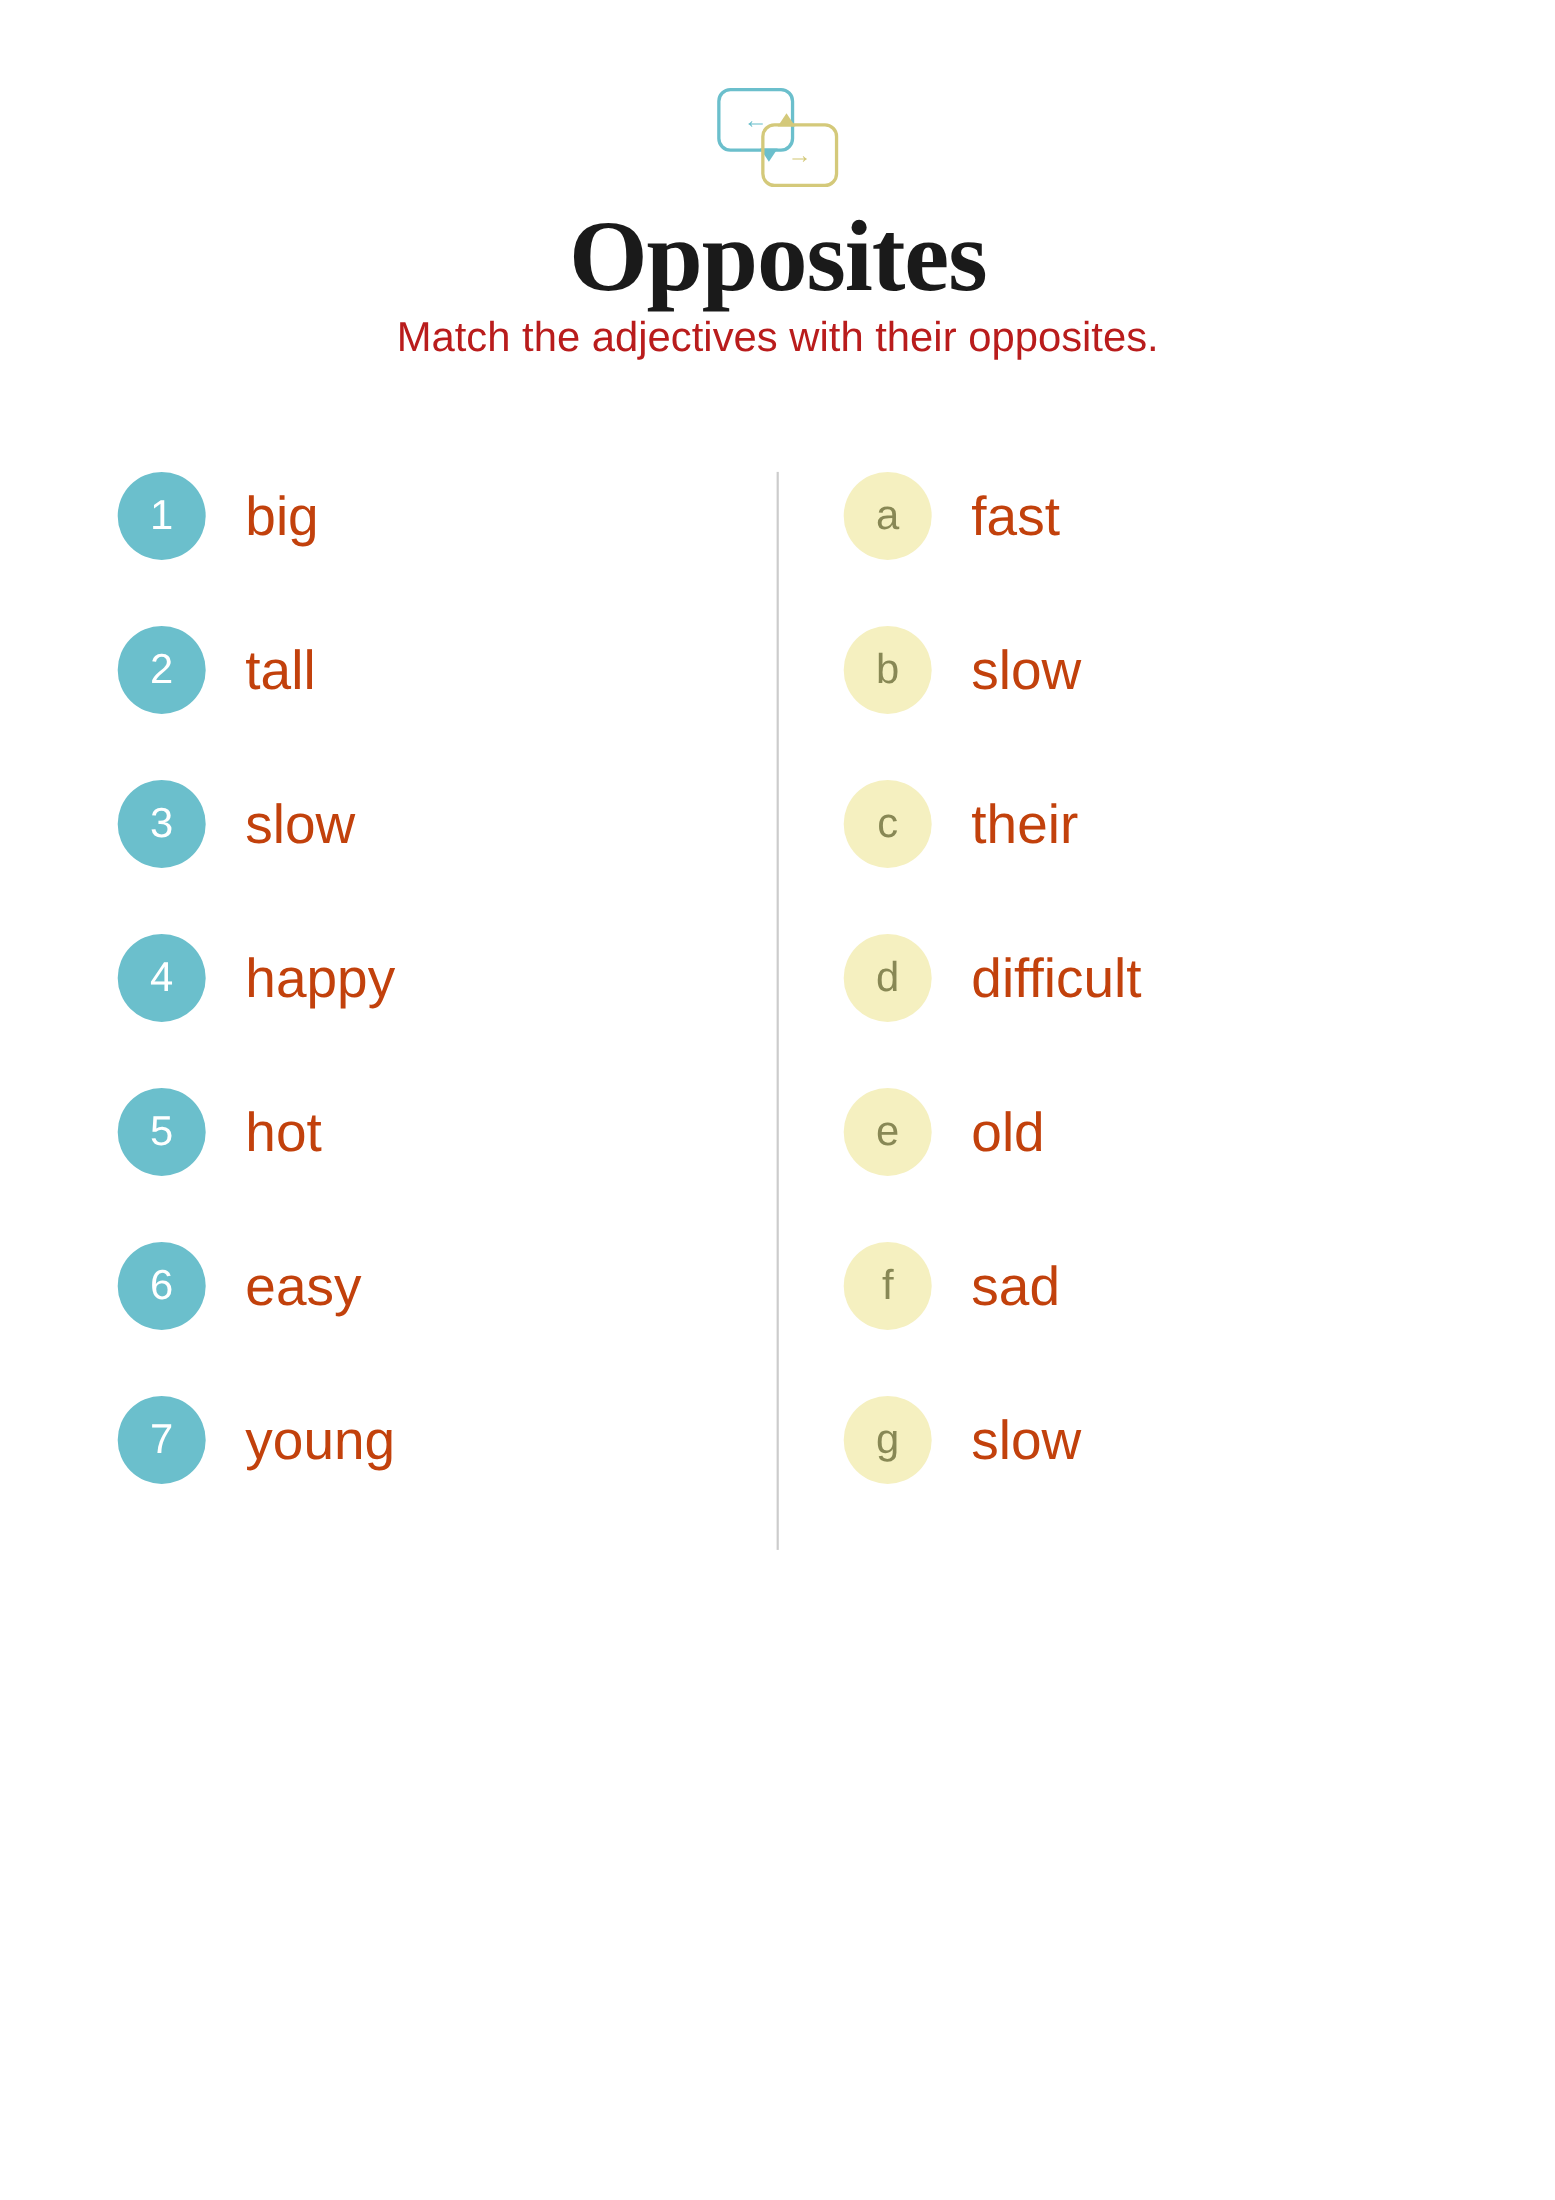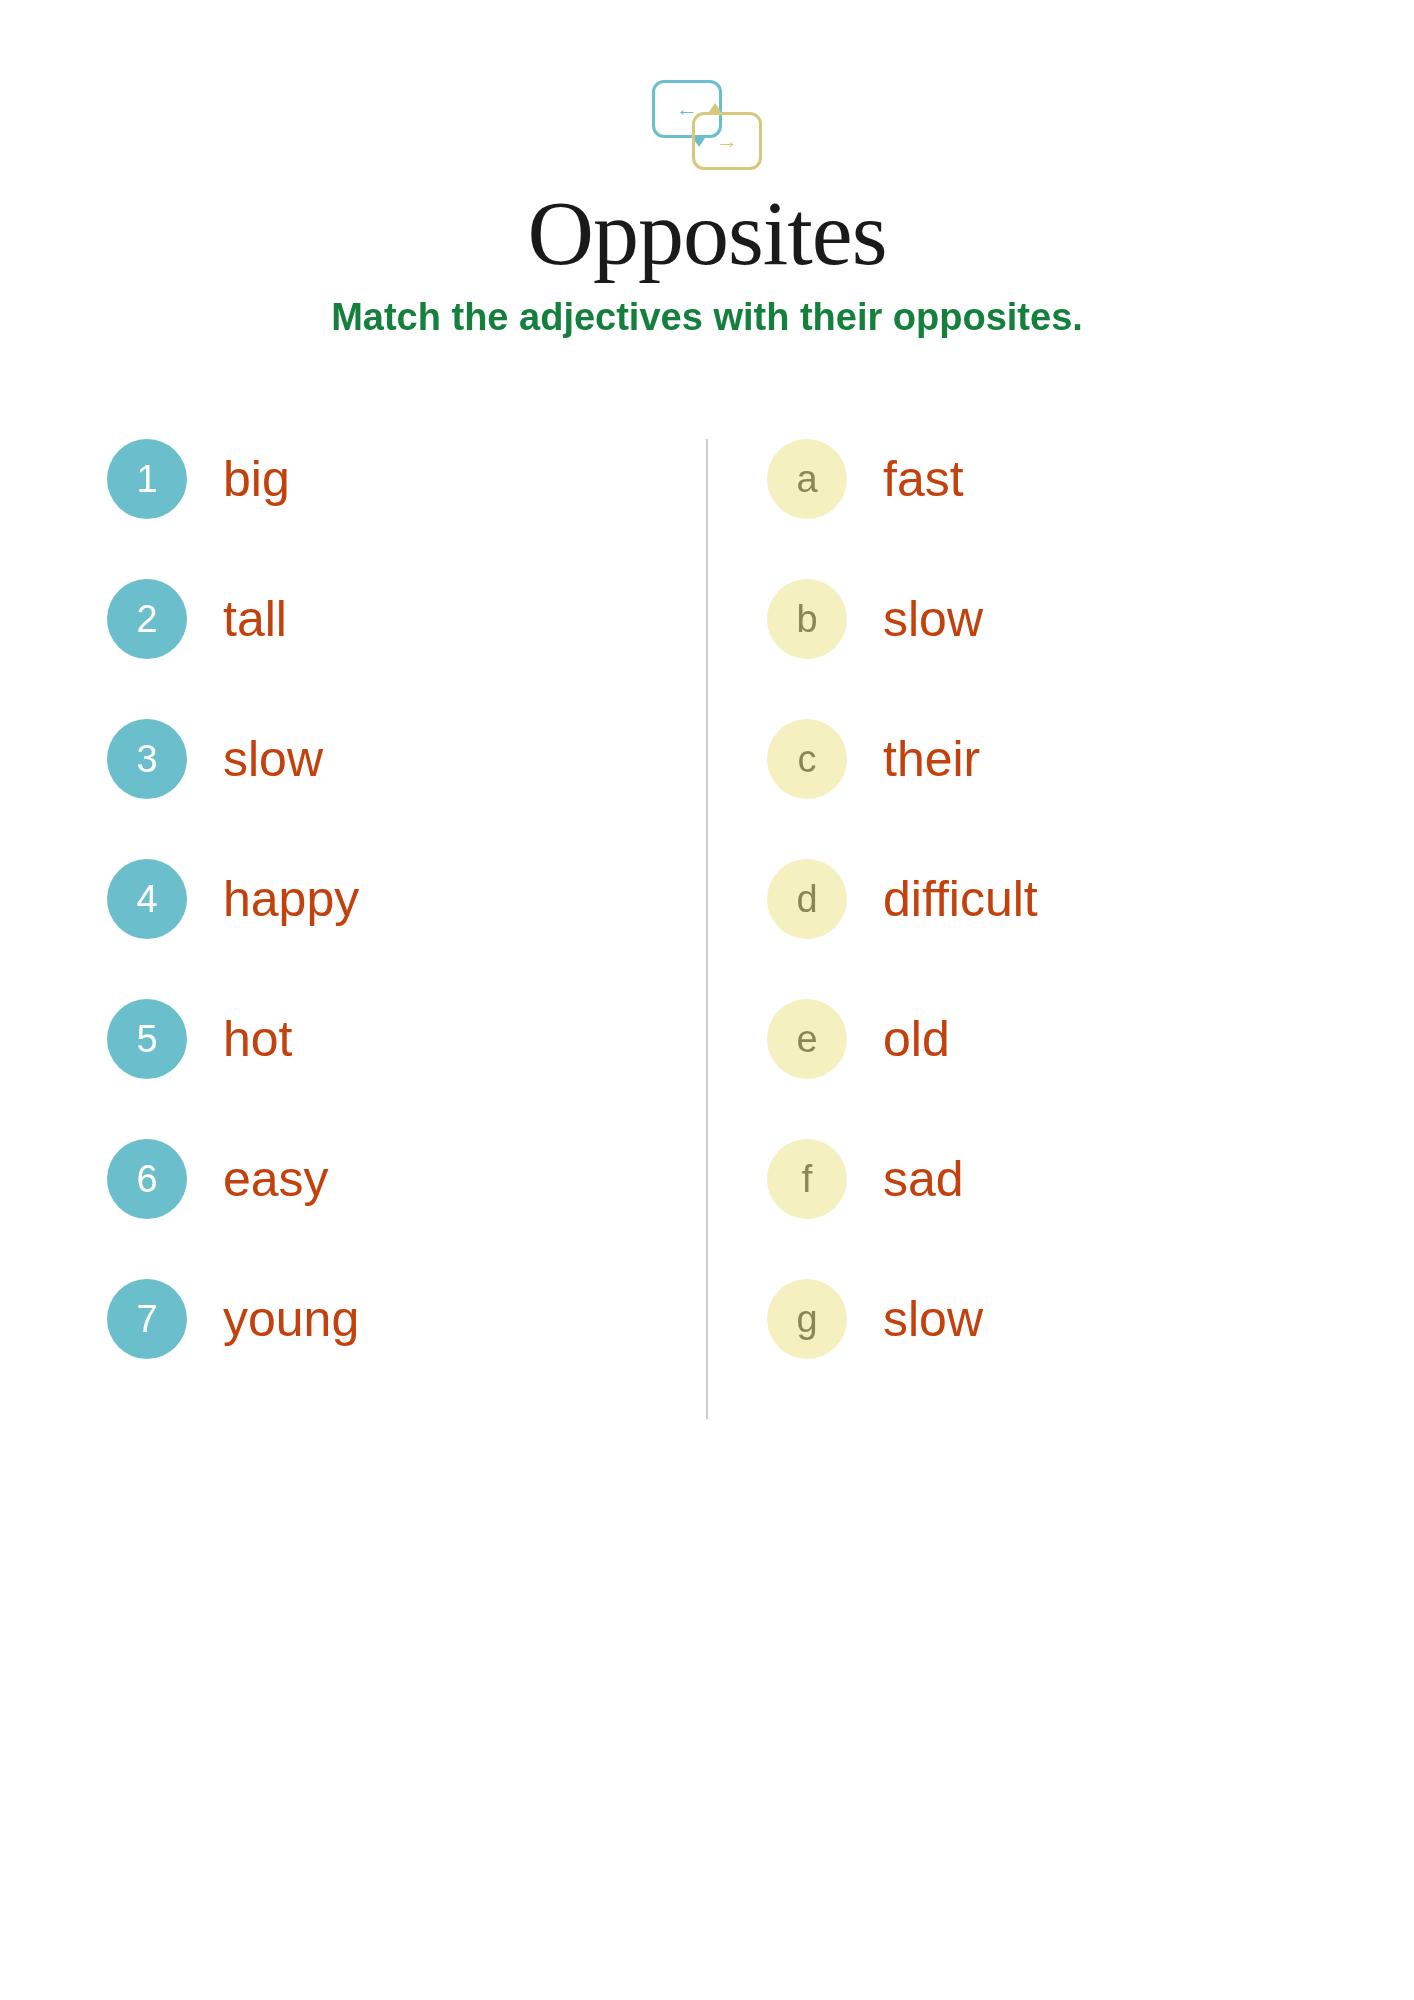--- a/index.html
+++ b/index.html
@@ -92,32 +92,31 @@
     }
 
     .arrow-right {
       display: inline-block;
       font-size: 22px;
       color: #d4c97a;
     }
 
     .page-title {
       font-size: 92px;
-      font-weight: 400;
+      font-weight: 700;
       color: #1a1a1a;
       font-family: 'Georgia', serif;
       letter-spacing: -1px;
     }
 
     .subtitle {
       font-size: 38px;
-      color: #15803d;
+      color: #b91c1c;
       font-family: Arial, sans-serif;
-      font-weight: 700;
-      margin-top: 10px;
+      font-weight: 400;
     }
 
     .content {
       display: flex;
       flex-direction: row;
       width: 1200px;
       margin-top: 60px;
       position: relative;
     }
 

